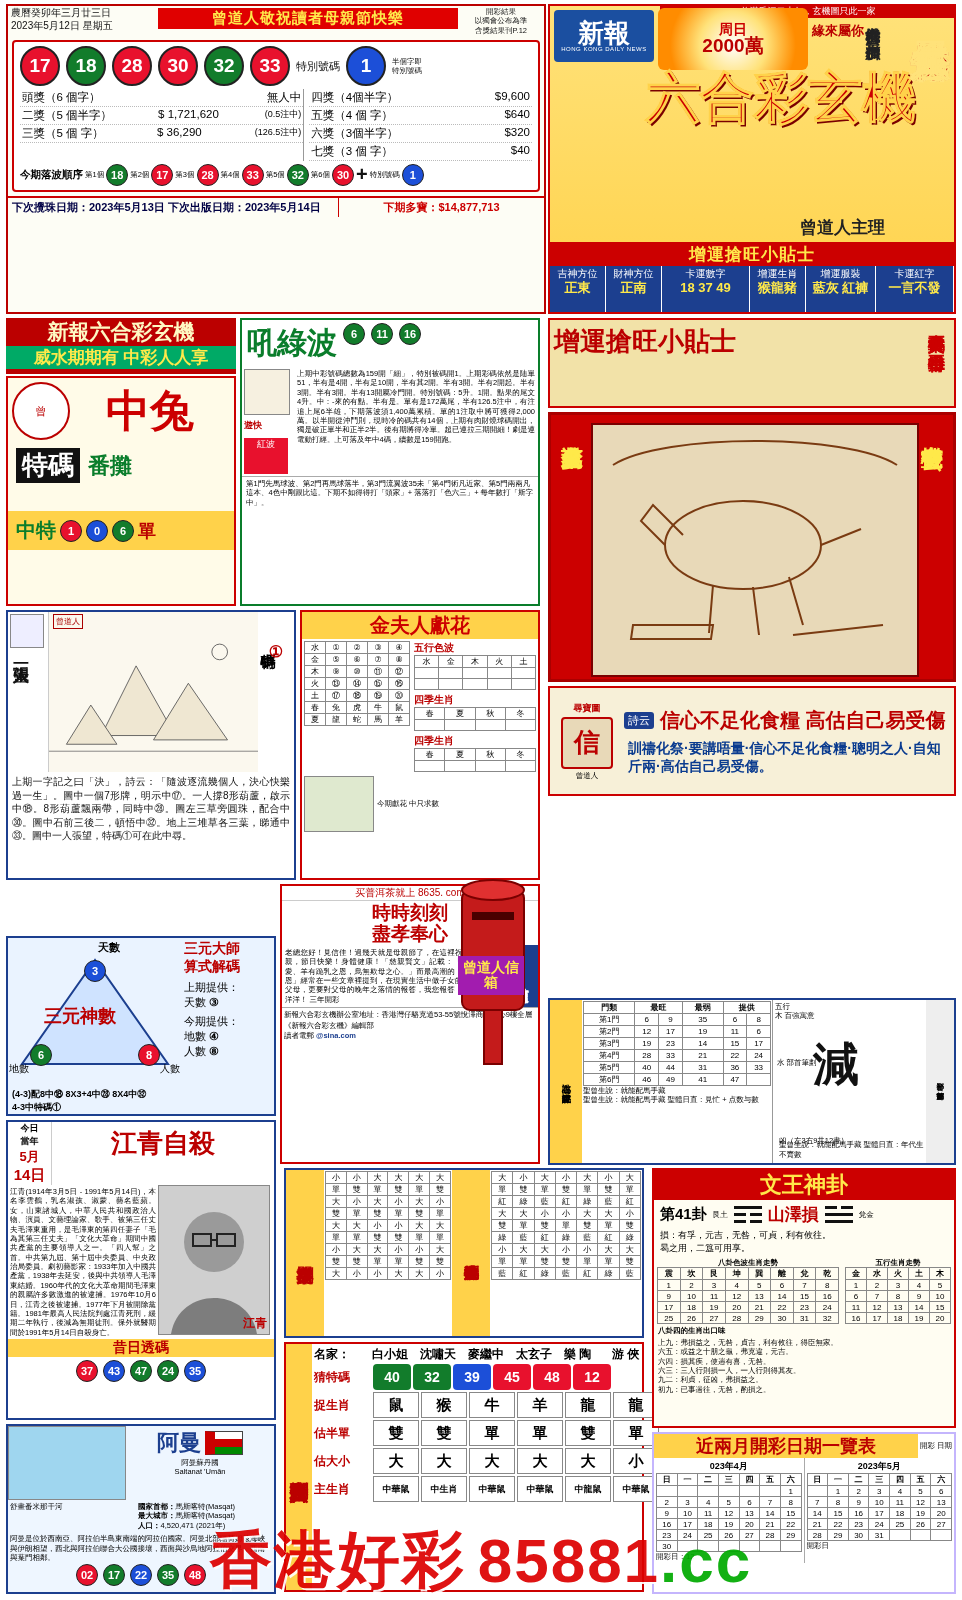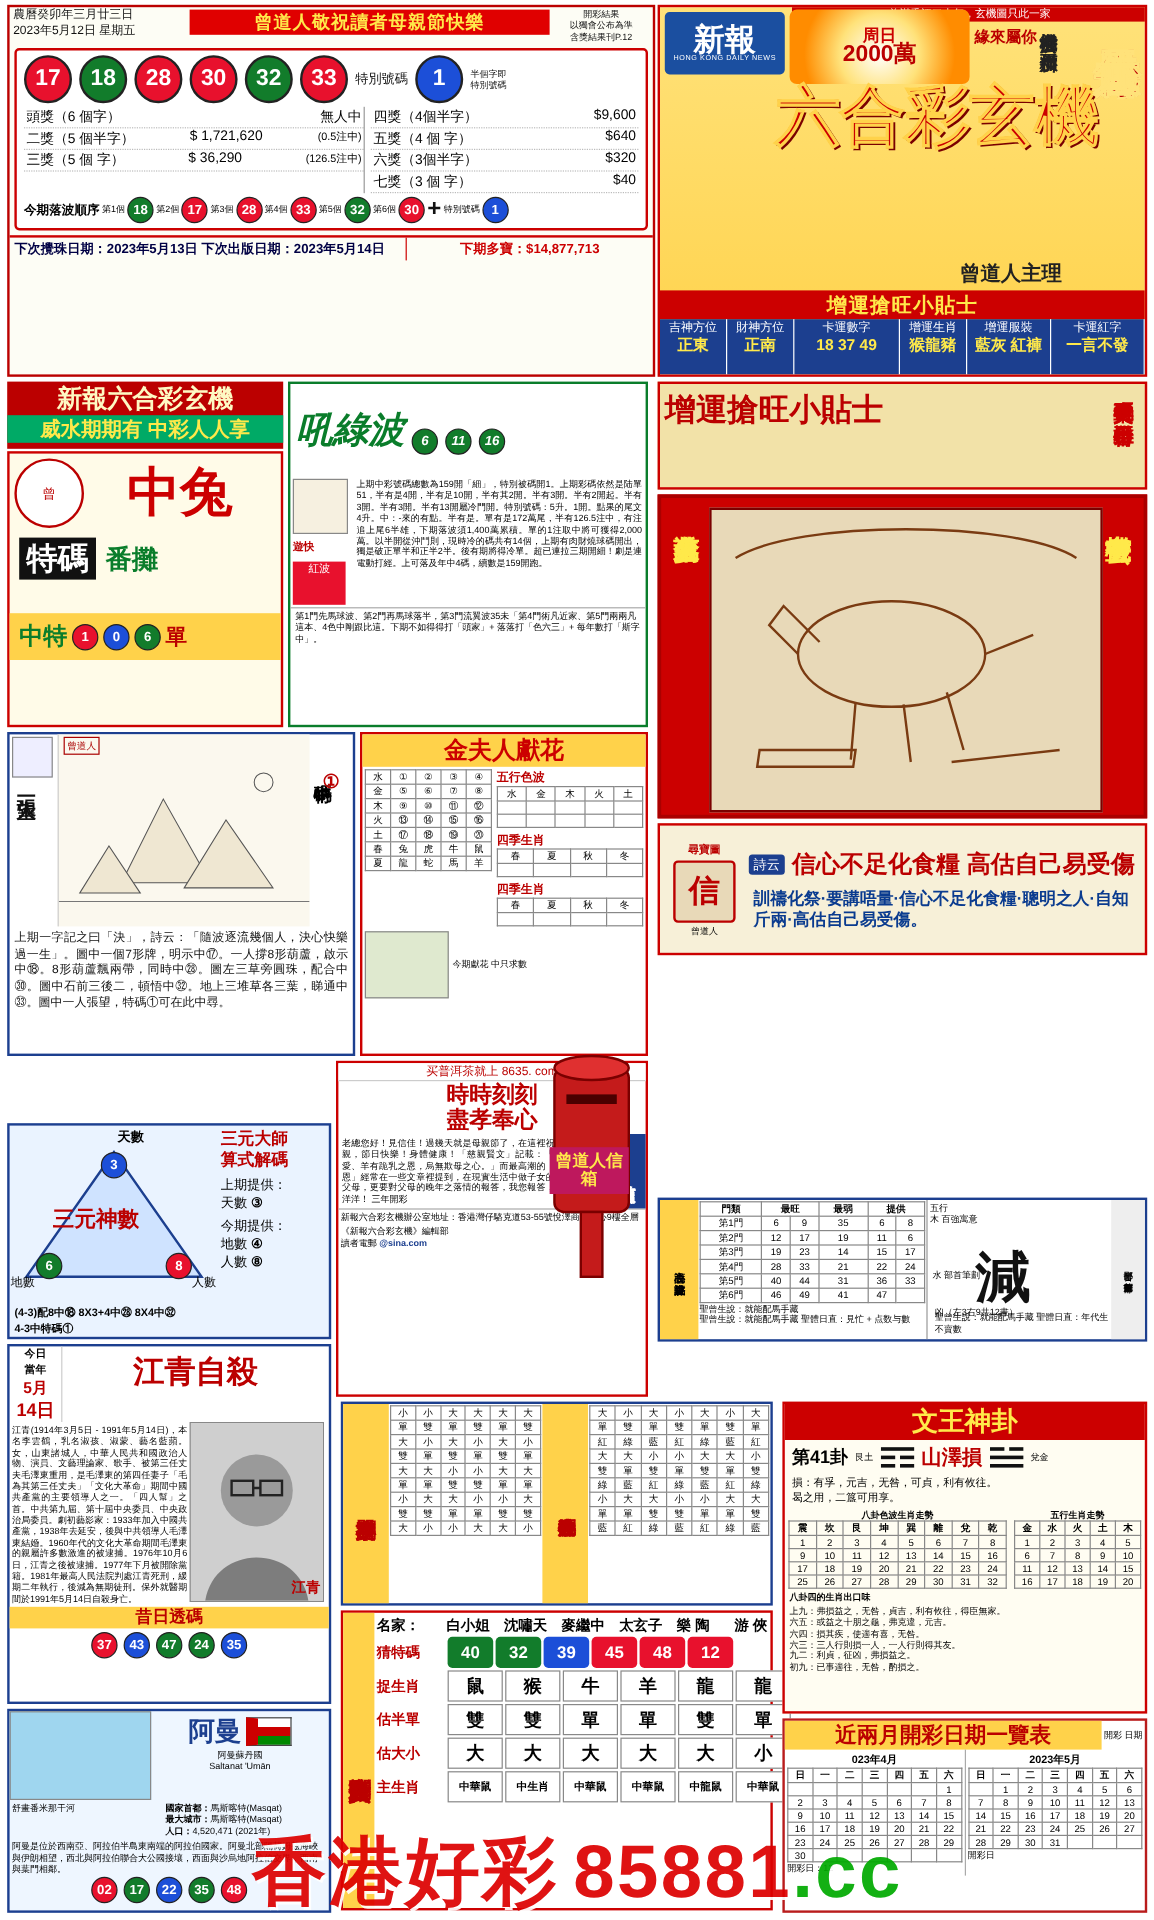--- a/index.html
+++ b/index.html
@@ -135,23 +135,23 @@
   #sanyuan { left:6px; top:936px; width:270px; height:180px; border:2px solid #1c3f8f; background:#eaf3ff;}
   #letter { left:280px; top:884px; width:260px; height:280px; border:2px solid #c00; background:#fff;}
   #jiangqing { left:6px; top:1120px; width:270px; height:300px;}
   #oman { left:6px; top:1424px; width:270px; height:170px; border:2px solid #1c3f8f; background:#eef6ff;}
 
   
   #paint { left:548px; top:412px; width:408px; height:270px; background:#c00; border:3px solid #a00;}
   #paint .inner { position:absolute; left:40px; top:8px; width:328px; height:254px; background:#e8d9b8; border:2px solid #7a0000;}
   #poem { left:548px; top:686px; width:408px; height:110px; background:#f7f0d8; border:2px solid #c00;}
   #mailbox { left:440px; top:870px; width:110px; height:290px;}
-  #tablewide { left:548px; top:998px; width:408px; height:120px; border:2px solid #1c3f8f; background:#fff;}
+  #tablewide { left:548px; top:998px; width:408px; height:167px; border:2px solid #1c3f8f; background:#fff;}
   #wenwang { left:652px; top:1168px; width:304px; height:260px; border:2px solid #c00; background:#fffdf2;}
-  #calendar { left:652px; top:1432px; width:304px; height:162px; border:2px solid #b91c1c; background:#fff;}
+  #calendar { left:652px; top:1432px; width:304px; height:162px; border:2px solid #c4b5fd; background:#fff;}
   #bigsmall { left:284px; top:1168px; width:360px; height:170px; border:2px solid #1c3f8f; background:#fff;}
   #namelist { left:284px; top:1342px; width:360px; height:250px; background:#fff; border:2px solid #c00;}
 
   table.grid { border-collapse:collapse; width:100%; font-size:8px; }
   table.grid td, table.grid th { border:1px solid #888; text-align:center; padding:0; height:11px; }
 
   .namerow { display:flex; font-size:12px; align-items:center; }
   .namecell { flex:1; font-weight:bold; }
   .numcell {
     width:38px; height:26px; margin:1px; border-radius:4px; color:#fff;
@@ -341,21 +341,21 @@
     <div style="display:flex;align-items:center;gap:4px;padding:6px 8px;background:#ffd24a;margin-top:24px;">
       <span style="font-size:20px;font-weight:bold;color:#0a7d2b;">中特</span>
       <span class="ball ball-sm b-red">1</span>
       <span class="ball ball-sm b-blue">0</span>
       <span class="ball ball-sm b-green">6</span>
       <span style="font-size:18px;font-weight:bold;color:#b00;">單</span>
     </div>
   </div>
 
   <div class="abs" id="greenwave">
-    <div style="display:flex;align-items:flex-end;gap:6px;padding:18px 5px;font-style:italic;">
+    <div style="display:flex;align-items:flex-start;gap:6px;padding:3px 5px;">
       <span class="gt">吼綠波</span>
       <span class="ball ball-sm b-green">6</span>
       <span class="ball ball-sm b-green">11</span>
       <span class="ball ball-sm b-green">16</span>
     </div>
     <div style="display:flex;">
       <div style="width:52px;padding:2px;">
         <div style="width:46px;height:46px;border:1px solid #888;background:#f6f0e0;"></div>
         <div style="margin-top:4px;font-size:9px;color:#b00;font-weight:bold;">遊快</div>
         <div style="margin-top:6px;width:44px;height:36px;background:#e8112d;color:#fff;font-size:9px;text-align:center;">紅波</div>
@@ -676,21 +676,21 @@
     </div>
   </div>
 
   <div class="abs" id="mailbox">
     <svg width="108" height="200" viewBox="0 0 108 200">
       <rect x="22" y="20" width="62" height="120" rx="8" fill="#c41b1b" stroke="#7a0000" stroke-width="2"></rect>
       <rect x="32" y="42" width="42" height="8" fill="#4a0000"></rect>
       <rect x="44" y="140" width="18" height="54" fill="#c41b1b" stroke="#7a0000" stroke-width="2"></rect>
       <ellipse cx="53" cy="20" rx="31" ry="10" fill="#e03030" stroke="#7a0000" stroke-width="2"></ellipse>
     </svg>
-    <div style="position:absolute;left:18px;top:86px;width:66px;background:#be185d;color:#ffe94a;text-align:center;font-size:14px;font-weight:bold;padding:4px 0;line-height:1.1;">曾道人信箱</div>
+    <div style="position:absolute;left:18px;top:86px;width:66px;background:#a21caf;color:#ffe94a;text-align:center;font-size:14px;font-weight:bold;padding:4px 0;line-height:1.1;">曾道人信箱</div>
   </div>
 
 
   <div class="abs" id="tablewide">
     <div style="display:flex;height:100%;">
       <div style="width:32px;background:#ffd24a;display:flex;align-items:center;justify-content:center;">
         <span class="vert small bold">高心說 銘評畫說</span>
       </div>
       <div style="width:190px;padding:1px;">
         <table class="grid">

